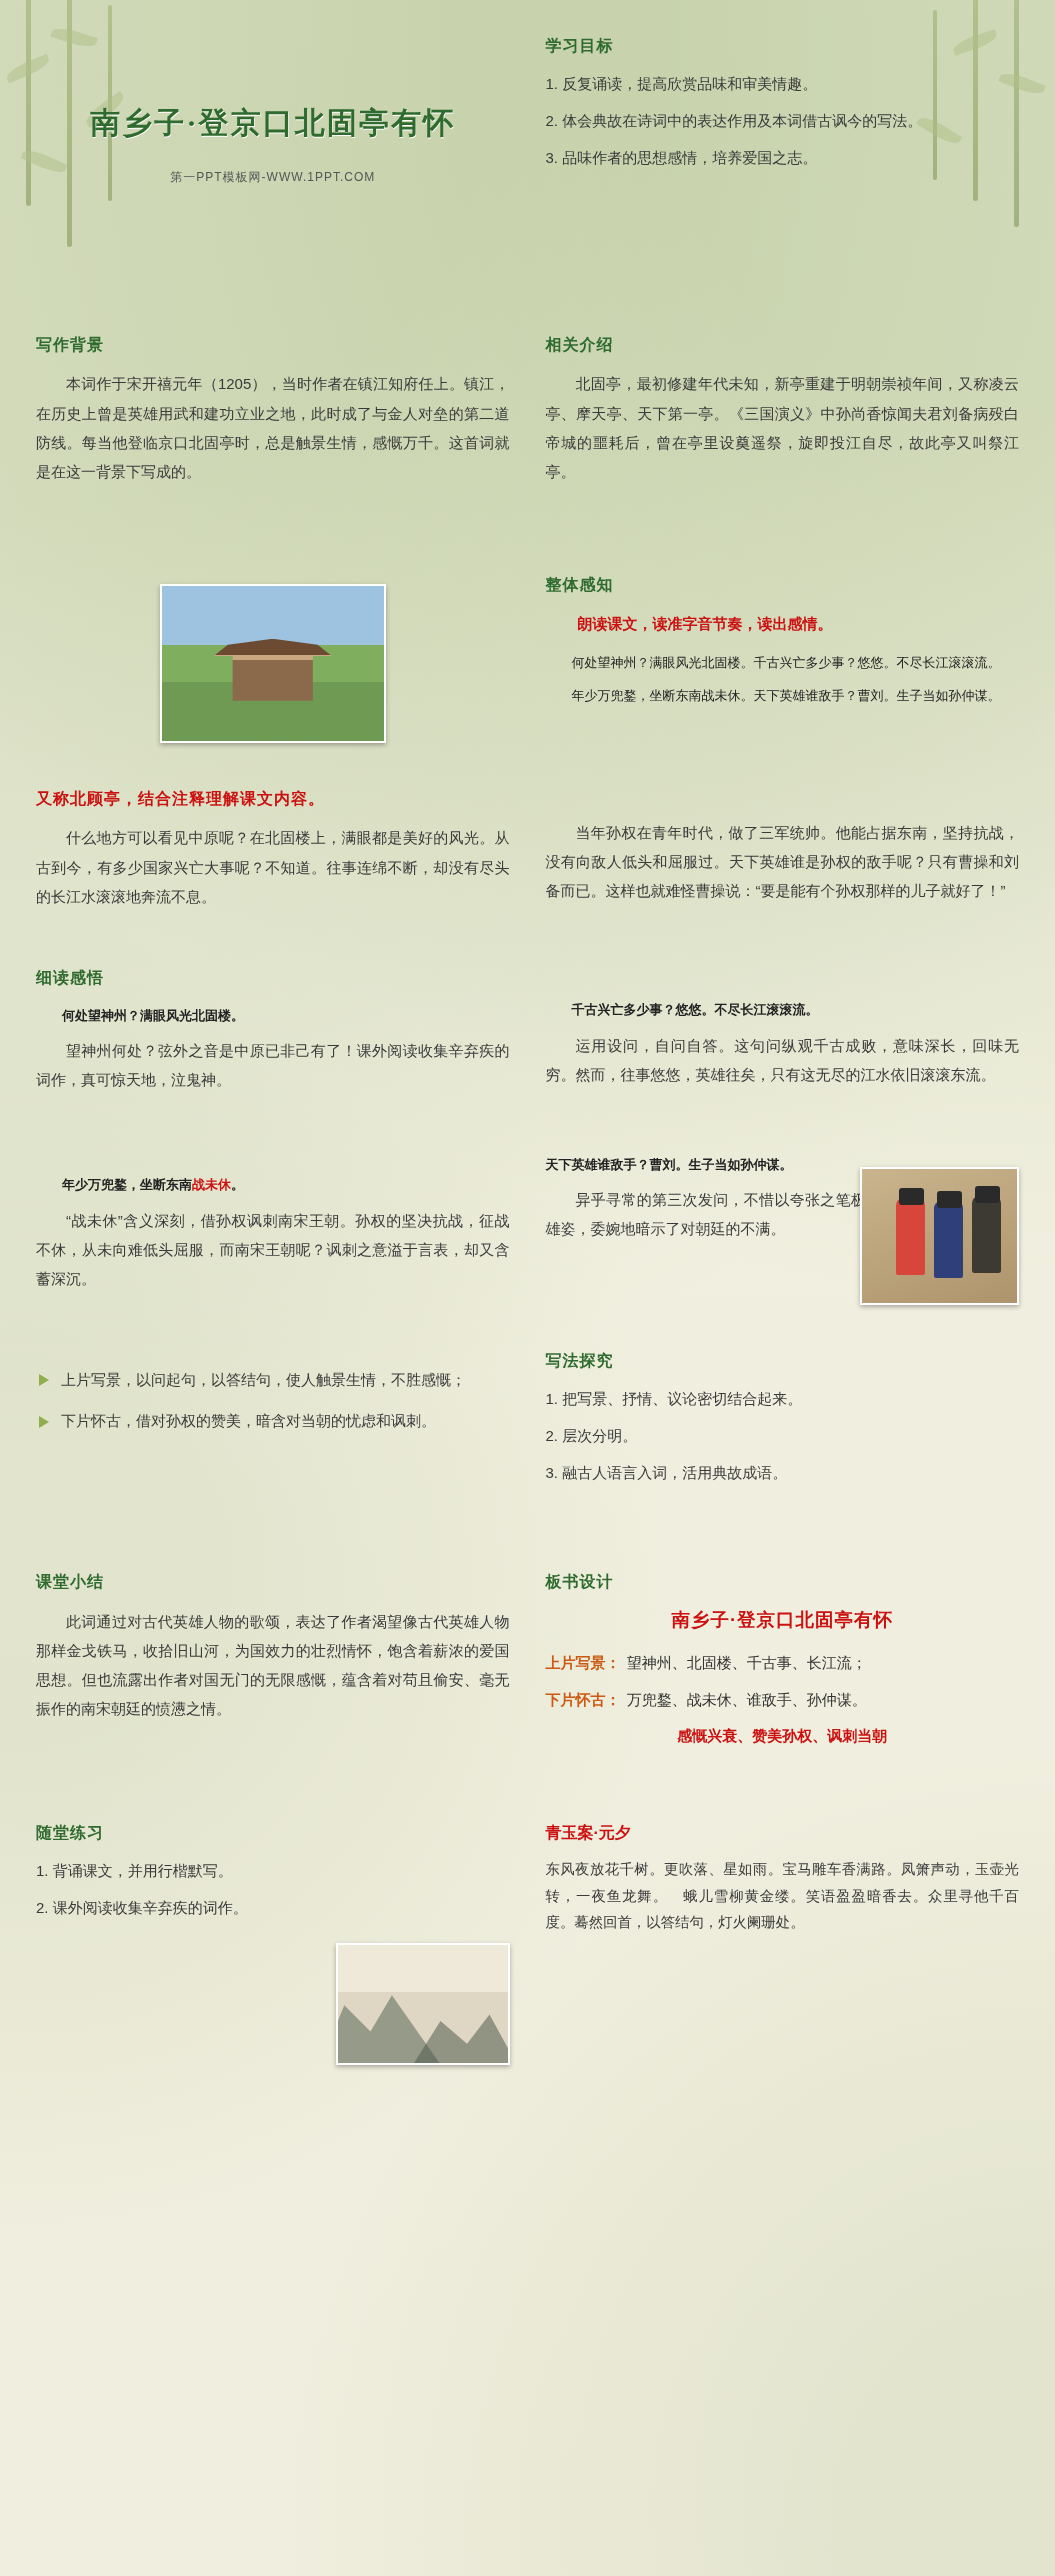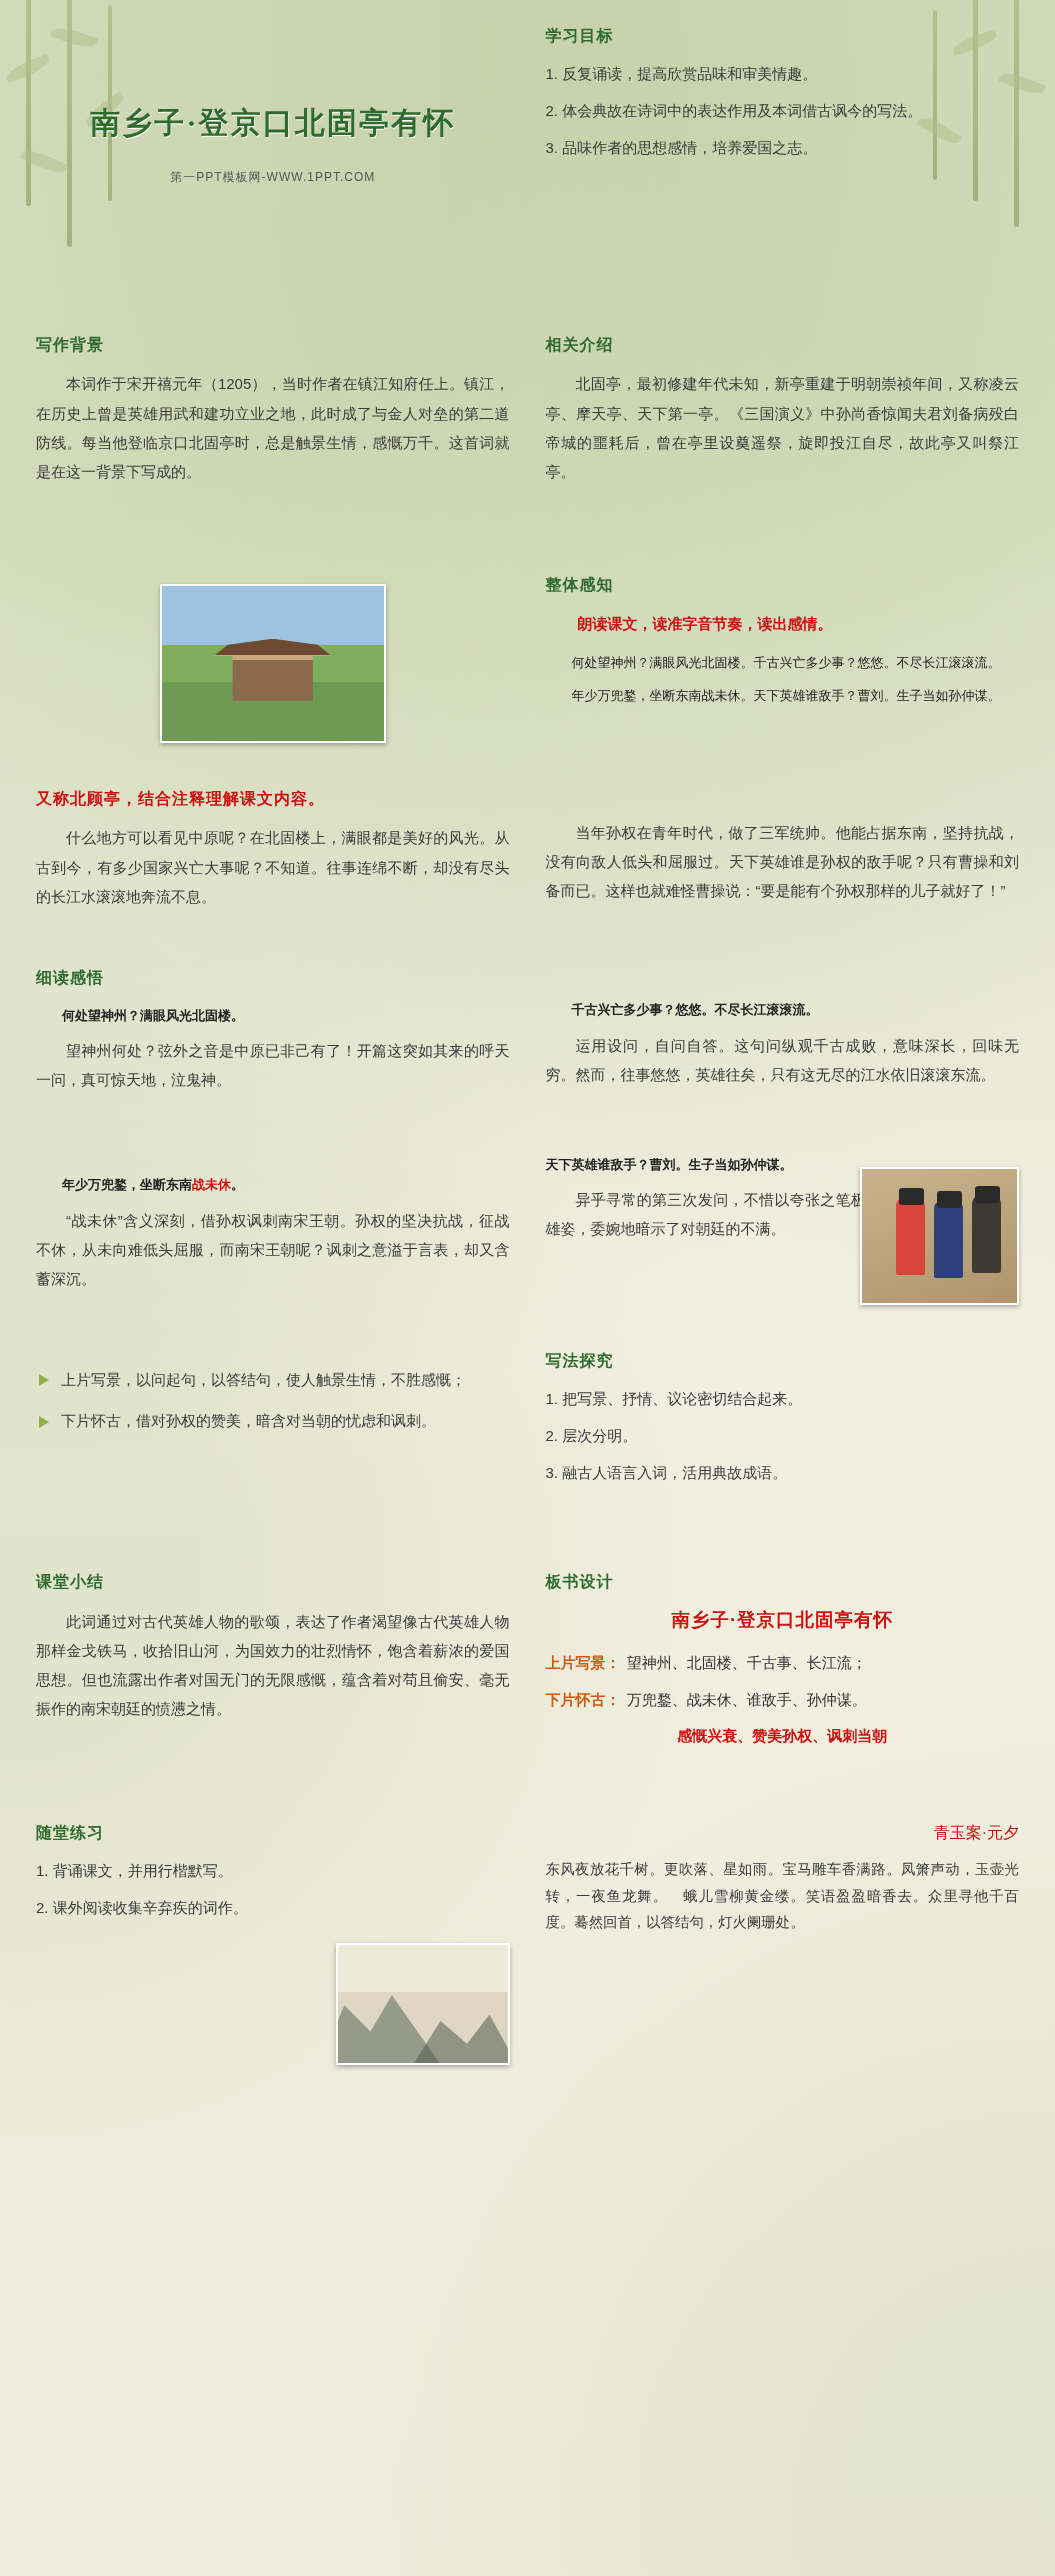--- a/index.html
+++ b/index.html
@@ -166,21 +166,21 @@
   .board{
     margin-top:2.1px;
   }
   .board-title{
     font-size:18.5px;font-weight:bold;color:#cc1111;text-align:center;margin-bottom:17.5px;letter-spacing:1px;
   }
   .board-row{font-size:15px;line-height:1.8;margin-bottom:10.3px;}
   .board-row .lab{color:#cc5a12;font-weight:bold;margin-right:6.2px;}
   .board-foot{margin-top:13.4px;font-size:15px;color:#cc1111;font-weight:bold;text-align:center;}
 
-  .extra-title{font-size:16px;font-weight:normal;color:#cc1111;text-align:right;margin-bottom:12.4px;}
+  .extra-title{font-size:16px;font-weight:bold;color:#cc1111;text-align:left;margin-bottom:12.4px;}
   .extra-body{font-size:14.4px;line-height:1.85;color:#3a3a3a;text-align:justify;}
   .gap-m{height:46px;}
   .gap-l{height:77px;}
 </style>
 </head>
 <body>
 
 <div class="page">
 
   <div class="bamboo" style="left:5.2px;top:0;width:155px;height:289px;">
@@ -202,21 +202,21 @@
   </div>
 
   <div class="slide">
     <div class="cols">
       <div class="col">
         <div class="title-block">
           <div class="main-title">南乡子·登京口北固亭有怀</div>
           <div class="sub-title">第一PPT模板网-WWW.1PPT.COM</div>
         </div>
       </div>
-      <div class="col" style="padding-top:26px;">
+      <div class="col" style="padding-top:36px;">
         <div class="sec-head">学习目标</div>
         <ul class="list">
           <li>1. 反复诵读，提高欣赏品味和审美情趣。</li>
           <li>2. 体会典故在诗词中的表达作用及本词借古讽今的写法。</li>
           <li>3. 品味作者的思想感情，培养爱国之志。</li>
         </ul>
       </div>
     </div>
   </div>
 
@@ -265,21 +265,21 @@
     </div>
   </div>
 
   <div class="gap-m"></div>
 
   <div class="slide">
     <div class="cols">
       <div class="col">
         <div class="sec-head">细读感悟</div>
         <p class="poem bold">何处望神州？满眼风光北固楼。</p>
-        <p class="para">望神州何处？弦外之音是中原已非己有了！开篇这突如其来的呼天一问，真可惊天地，泣鬼神。</p>
+        <p class="para">望神州何处？弦外之音是中原已非己有了！课外阅读收集辛弃疾的词作，真可惊天地，泣鬼神。</p>
       </div>
       <div class="col" style="padding-top:29px;">
         <p class="poem bold">千古兴亡多少事？悠悠。不尽长江滚滚流。</p>
         <p class="para">运用设问，自问自答。这句问纵观千古成败，意味深长，回味无穷。然而，往事悠悠，英雄往矣，只有这无尽的江水依旧滚滚东流。</p>
       </div>
     </div>
   </div>
 
   <div class="gap-m"></div>
 

